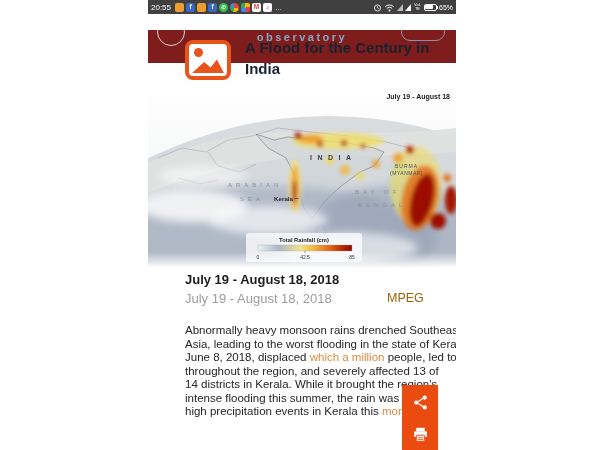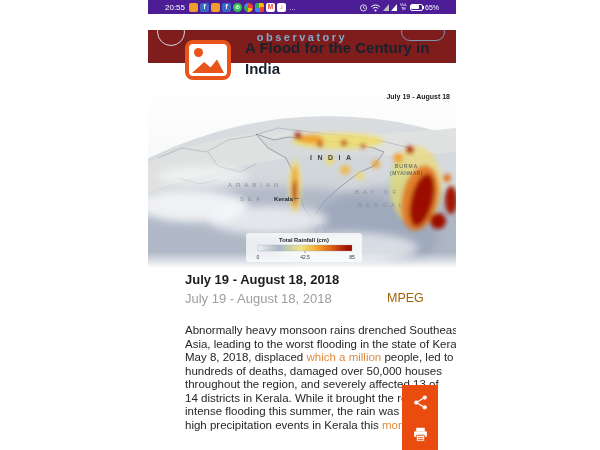--- a/index.html
+++ b/index.html
@@ -1,22 +1,22 @@
 <!DOCTYPE html>
 <html><head>
 <meta charset="utf-8">
 <style>
   html,body{margin:0;padding:0;}
   body{width:600px;height:450px;background:#ffffff;position:relative;overflow:hidden;
        font-family:"Liberation Sans", sans-serif;}
   .phone{position:absolute;left:148px;top:0;width:308px;height:450px;background:#fff;overflow:hidden;}
 
   
-  .statusbar{position:absolute;top:0;left:0;right:0;height:14px;background:#4c1d95;
-    display:flex;align-items:center;padding:0 17px;gap:2px;color:#fff;font-size:8px;box-sizing:border-box;}
+  .statusbar{position:absolute;top:0;left:0;right:0;height:14px;background:#404040;
+    display:flex;align-items:center;padding:0 3px;gap:2px;color:#fff;font-size:8px;box-sizing:border-box;}
   .sb-time{font-size:8px;margin-right:2px;letter-spacing:0;}
   .sb-ic{width:9px;height:9px;border-radius:2px;display:flex;align-items:center;justify-content:center;
     font-size:6.5px;font-weight:bold;color:#fff;flex:0 0 auto;line-height:1;}
   .ic-or{background:#f09d30;}
   .ic-fb{background:#3a66c4;}
   .ic-wa{background:#35c151;border-radius:50%;font-size:5px;}
   .ic-cr{background:conic-gradient(#ea4335 0 30%,#fbbc05 30% 55%,#34a853 55% 80%,#4285f4 80%);border-radius:50%;}
   .ic-ph{background:conic-gradient(#fbbc05 0 25%,#ea4335 25% 50%,#4285f4 50% 75%,#34a853 75%);}
   .ic-gm{background:#fff;color:#ea4335;}
   .ic-mu{background:#fff;color:#e0218a;font-size:6px;}
@@ -228,22 +228,21 @@
     </svg>
   </div>
 
   <div class="date-bold">July 19 - August 18, 2018</div>
   <div class="date-sub">July 19 - August 18, 2018</div>
   <div class="fmt">MPEG</div>
 
   <div class="para">
     <div class="pline">Abnormally heavy monsoon rains drenched Southeast</div>
     <div class="pline">Asia, leading to the worst flooding in the state of Kerala</div>
-    <div class="pline"><span>May 8, 2018, displaced </span><span class="lnk">which a million</span><span> people, led to</span></div>
-    <div class="pline">hundreds of deaths, damaged over 50,000 houses</div>
+    <div class="pline"><span>June 8, 2018, displaced </span><span class="lnk">which a million</span><span> people, led to</span></div>
     <div class="pline">throughout the region, and severely affected 13 of</div>
     <div class="pline">14 districts in Kerala. While it brought the region's</div>
     <div class="pline">intense flooding this summer, the rain was one of</div>
     <div class="pline"><span>high precipitation events in Kerala this </span><span class="lnk">monsoon</span></div>
   </div>
 
   <div class="share-panel">
     <span class="panel-btn">
       <svg width="17" height="17" viewBox="0 0 24 24">
         <circle cx="18" cy="5" r="3" fill="#fff"></circle>

